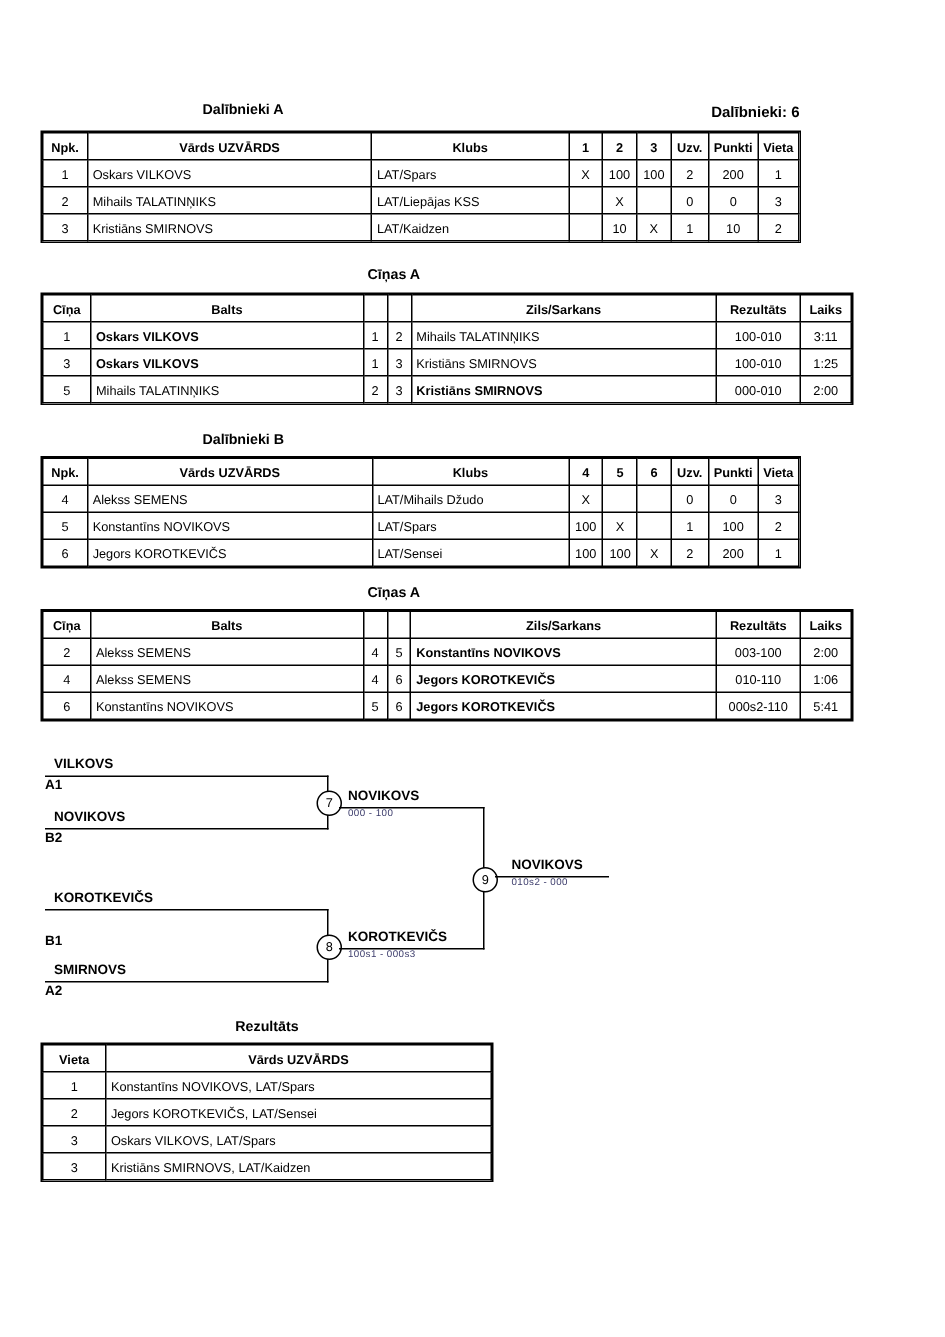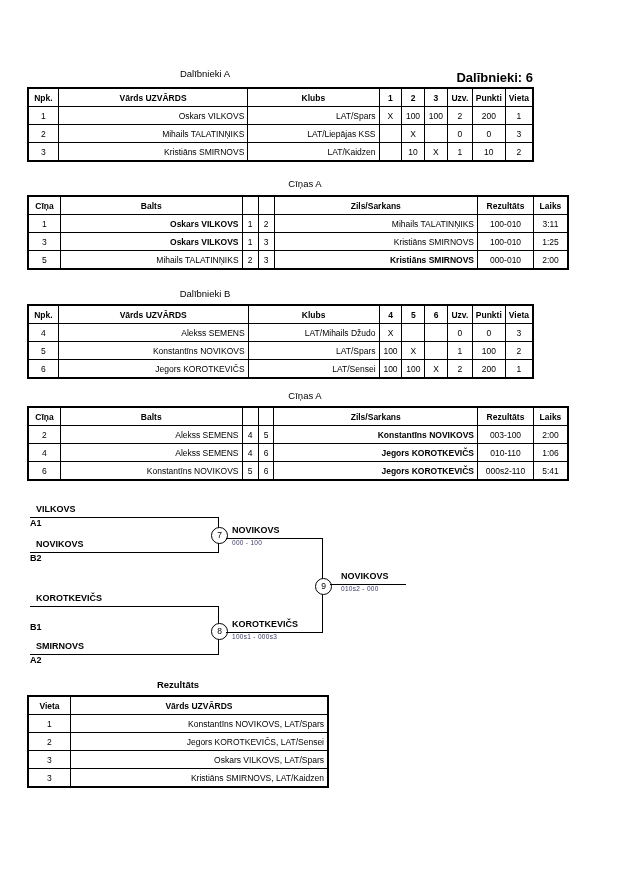--- a/index.html
+++ b/index.html
@@ -13,36 +13,36 @@
   
   .title{
     position:absolute;left:0;top:38px;width:630px;
     text-align:center;font-size:21px;font-weight:bold;
     letter-spacing:0.2px;
   }
   .title .gap1{display:inline-block;width:10px;}
   .title .gap2{display:inline-block;width:26px;}
 
   .grp-caption{
-    position:absolute;text-align:center;font-size:9.5px;font-weight:normal;
+    position:absolute;text-align:left;font-size:9.5px;font-weight:bold;
   }
   .right-note{
-    position:absolute;font-size:13px;font-weight:bold;text-align:right;
+    position:absolute;font-size:10px;font-weight:bold;text-align:right;
   }
 
   
   table{border-collapse:collapse;position:absolute;}
   table td,table th{
     border:1px solid #000;font-size:8.5px;font-weight:normal;
     padding:0 3px;height:18px;box-sizing:border-box;
     vertical-align:middle;
   }
   .hdr td{font-weight:bold;}
   .c{text-align:center;}
-  .l{text-align:right;margin-top:31px;}
+  .l{text-align:left;margin-top:31px;}
   .b{font-weight:bold;}
 
   
   .framed{box-shadow:0 0 0 1px #000;}
 
   
   .bracket{position:absolute;left:0;top:495px;width:630px;height:185px;}
   .bline{position:absolute;background:#000;}
   .h{height:1.4px;}
   .v{width:1.4px;}

